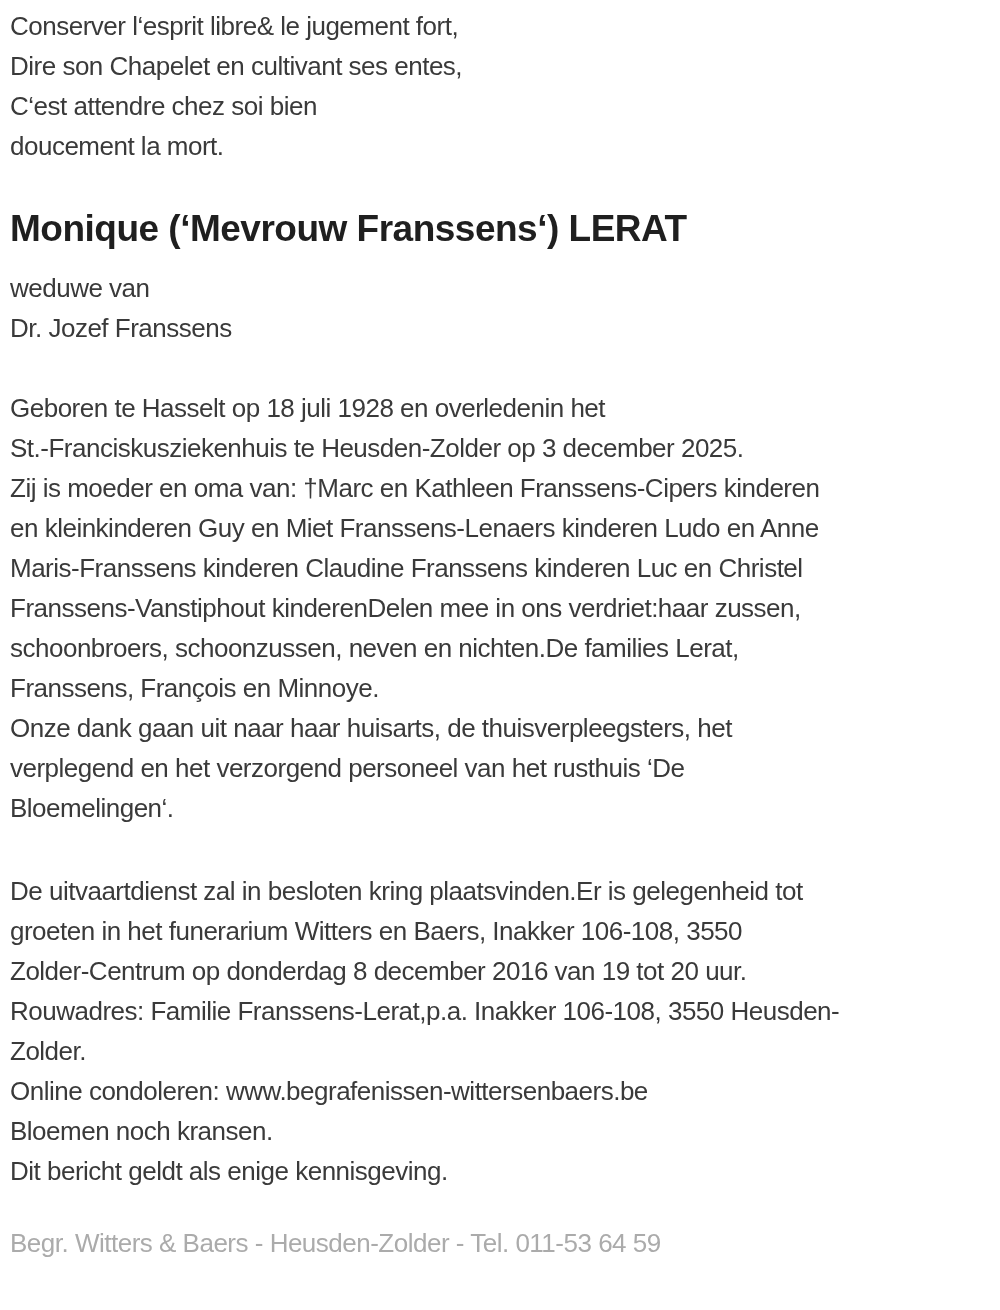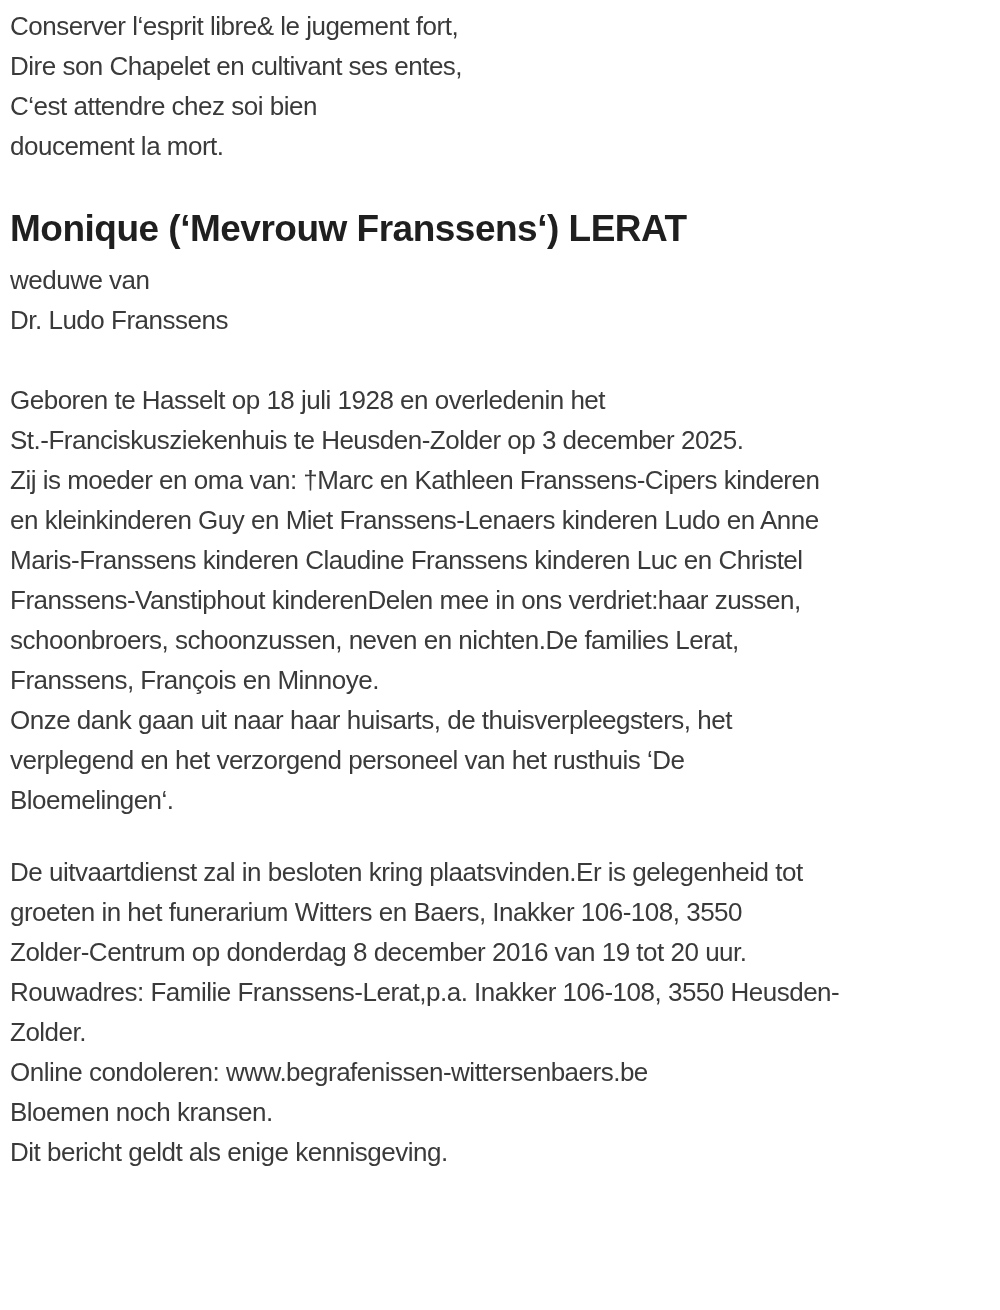--- a/index.html
+++ b/index.html
@@ -22,51 +22,51 @@
     margin: 0;
     white-space: pre-line;
     font-size: 26px;
     line-height: 40px;
     font-weight: 300;
     letter-spacing: -0.5px;
     color: #3a3a3a;
   }
   .poem { margin: 0; }
   .name {
-    margin: 40px 0 8px 0;
+    margin: 40px 0 16px 0;
     white-space: pre-line;
     font-size: 37px;
     line-height: 46px;
     font-weight: 700;
     letter-spacing: -0.5px;
     color: #1f1f1f;
   }
   .relation { margin-top: 6px; }
   .life-dates { margin-top: 40px; }
   .family { }
-  .funeral { margin-top: 32px; }
+  .funeral { margin-top: 43px; }
   .footer {
     margin-top: 32px;
     color: #ababab;
   }
 </style>
 </head>
 <body>
 
 <div class="page">
 
   <p class="textblock poem">Conserver l‘esprit libre&amp; le jugement fort,
 Dire son Chapelet en cultivant ses entes,
 C‘est attendre chez soi bien
 doucement la mort.</p>
 
   <h1 class="name">Monique (‘Mevrouw Franssens‘) LERAT</h1>
 
   <p class="textblock relation">weduwe van
-Dr. Ludo Franssens</p>
+Dr. Jozef Franssens</p>
 
   <p class="textblock life-dates">Geboren te Hasselt op 18 juli 1928 en overledenin het
 St.-Franciskusziekenhuis te Heusden-Zolder op 3 december 2025.</p>
 
   <p class="textblock family">Zij is moeder en oma van: †Marc en Kathleen Franssens-Cipers kinderen
 en kleinkinderen Guy en Miet Franssens-Lenaers kinderen Ludo en Anne
 Maris-Franssens kinderen Claudine Franssens kinderen Luc en Christel
 Franssens-Vanstiphout kinderenDelen mee in ons verdriet:haar zussen,
 schoonbroers, schoonzussen, neven en nichten.De families Lerat,
 Franssens, François en Minnoye.
@@ -76,14 +76,15 @@
 
   <p class="textblock funeral">De uitvaartdienst zal in besloten kring plaatsvinden.Er is gelegenheid tot
 groeten in het funerarium Witters en Baers, Inakker 106-108, 3550
 Zolder-Centrum op donderdag 8 december 2016 van 19 tot 20 uur.
 Rouwadres: Familie Franssens-Lerat,p.a. Inakker 106-108, 3550 Heusden-
 Zolder.
 Online condoleren: www.begrafenissen-wittersenbaers.be
 Bloemen noch kransen.
 Dit bericht geldt als enige kennisgeving.</p>
 
+  <p class="textblock footer">Begr. Witters &amp; Baers - Heusden-Zolder - Tel. 011-53 64 59</p>
 
 </div>
 
 </body></html>

